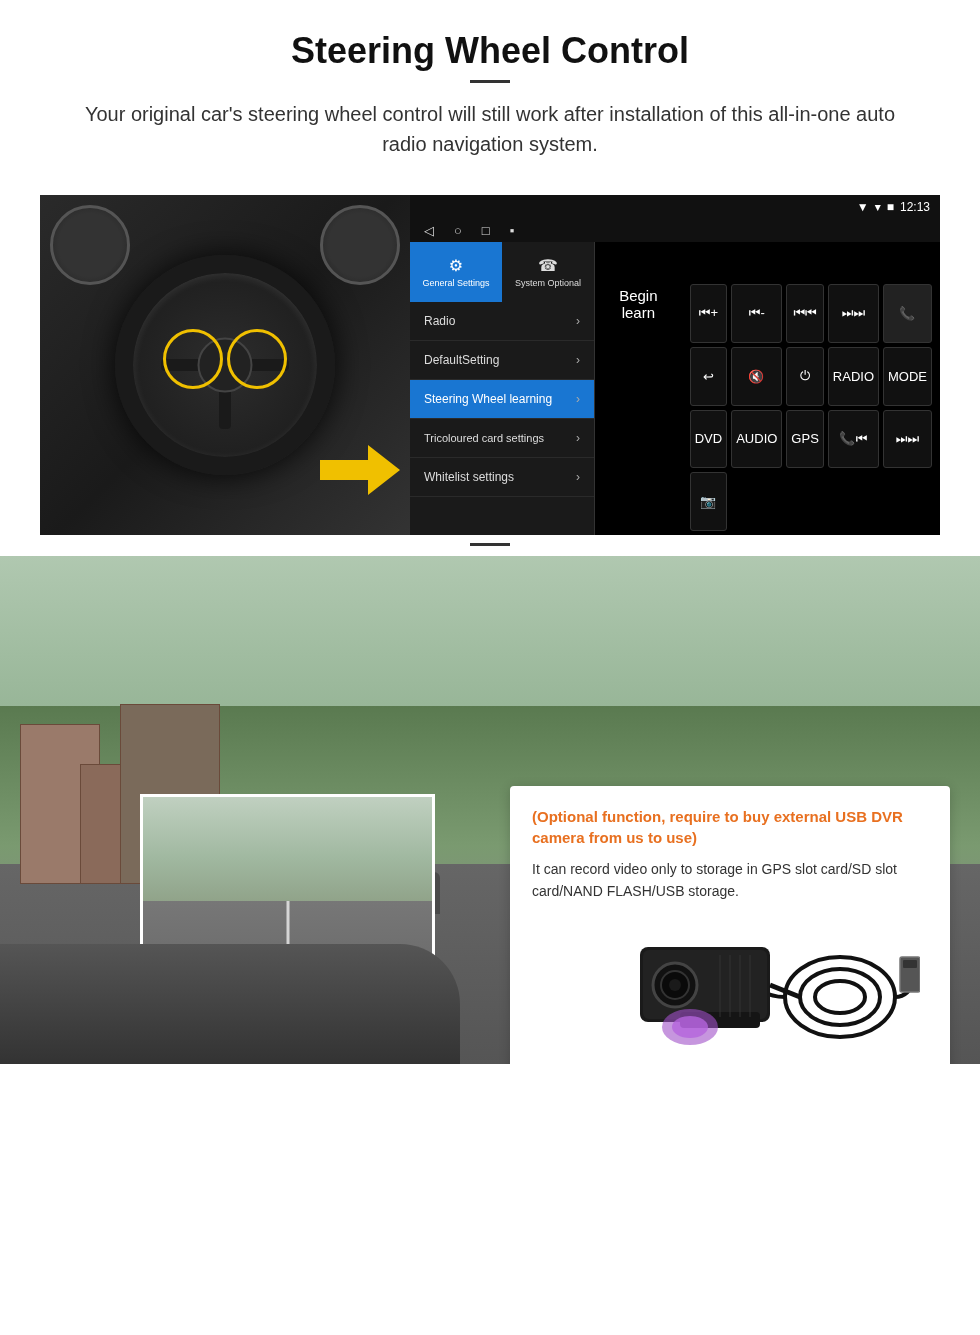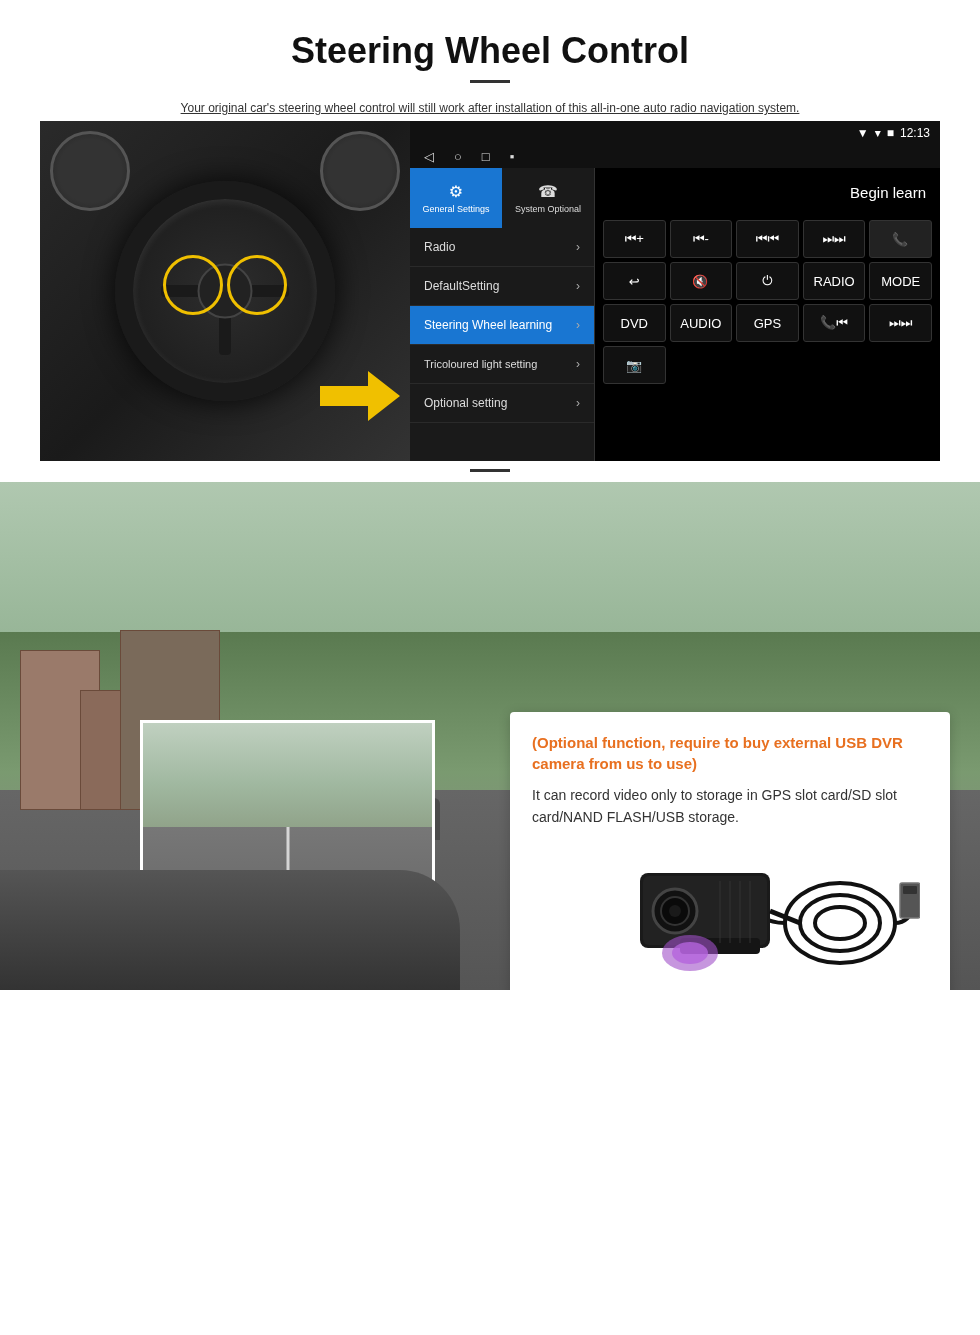--- a/index.html
+++ b/index.html
@@ -21,28 +21,27 @@
       color: #111;
       margin-bottom: 8px;
     }
     .section-steering .title-divider {
       width: 40px;
       height: 3px;
       background: #333;
       margin: 0 auto 16px;
     }
     .section-steering .subtitle {
-      font-size: 12px;
+      font-size: 20px;
       color: #333;
       line-height: 1.5;
-      margin-bottom: 4px;
+      margin-bottom: 36px;
       max-width: 860px;
       margin-left: auto;
       margin-right: auto;
-      text-decoration: underline;
     }
 
     
     .steering-demo {
       display: flex;
       width: 100%;
       height: 340px;
       background: #000;
       position: relative;
       overflow: hidden;
@@ -218,21 +217,22 @@
       align-items: center;
     }
     .ui-nav-item .item-text { font-size: 12px; text-align: center; }
     .ui-nav-item .chevron { font-size: 12px; color: #aaa; }
 
     
     .ui-controls {
       flex: 1;
       background: #000;
       display: flex;
-      flex-direction: column;
+      flex-direction: row;
+      margin-top: 38px;
     }
     .ui-begin-learn {
       display: flex;
       justify-content: flex-end;
       align-items: center;
       padding: 10px 14px;
       height: 48px;
     }
     .begin-learn-btn {
       background: #000;
@@ -504,25 +504,25 @@
           </div>
           <div class="ui-nav-item">
             <span class="item-text">DefaultSetting</span>
             <span class="chevron">›</span>
           </div>
           <div class="ui-nav-item active">
             <span class="item-text">Steering Wheel learning</span>
             <span class="chevron">›</span>
           </div>
           <div class="ui-nav-item">
-            <span class="item-text" style="font-size:11px;">Tricoloured light setting</span>
+            <span class="item-text" style="font-size:11px;">Tricoloured card settings</span>
             <span class="chevron">›</span>
           </div>
           <div class="ui-nav-item">
-            <span class="item-text">Optional setting</span>
+            <span class="item-text">Whitelist settings</span>
             <span class="chevron">›</span>
           </div>
         </div>
 
         <div class="ui-controls">
           <div class="ui-begin-learn">
             <button class="begin-learn-btn">Begin learn</button>
           </div>
           <div class="ui-buttons-grid">
 

